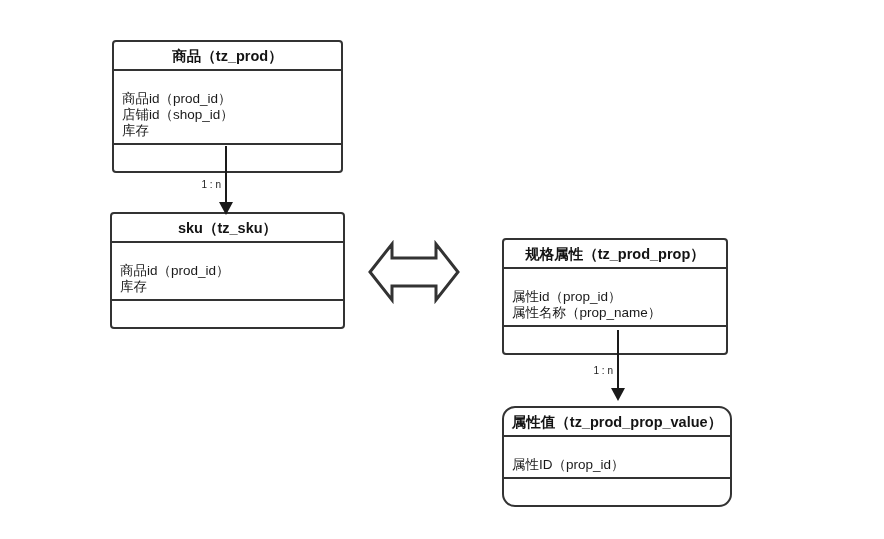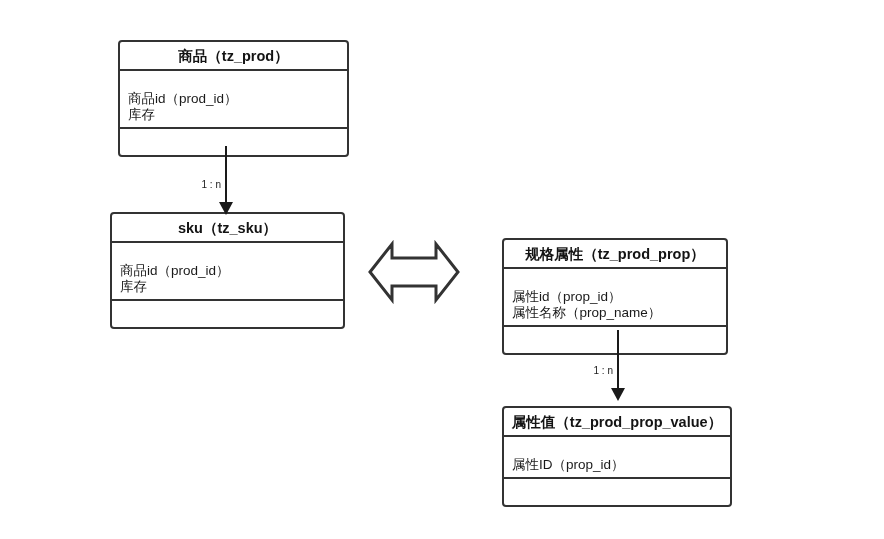--- a/index.html
+++ b/index.html
@@ -51,24 +51,24 @@
     line-height: 16px;
     color: #1a1a1a;
     white-space: nowrap;
   }
   .entity-footer {
     height: 26px;
     box-sizing: border-box;
   }
 
   
-  #entity-prod       { left: 118px; top: 40px;  width: 231px; }
+  #entity-prod       { left: 112px; top: 40px;  width: 231px; }
   #entity-sku        { left: 110px; top: 212px; width: 235px; }
   #entity-prop       { left: 502px; top: 238px; width: 226px; }
-  #entity-prop-value { left: 502px; top: 406px; width: 230px; }
+  #entity-prop-value { left: 502px; top: 406px; width: 230px; border-radius: 13px; }
 
   
   .connector {
     position: absolute;
   }
   .conn-line {
     position: absolute;
     width: 2px;
     background: #1a1a1a;
   }
@@ -115,20 +115,21 @@
 </style>
 </head>
 <body>
 
 <div id="canvas">
 
   <div class="entity" id="entity-prod">
     <div class="entity-title">商品（tz_prod）</div>
     <div class="entity-attrs">
       <div class="attr-row">商品id（prod_id）</div>
+      <div class="attr-row">店铺id（shop_id）</div>
       <div class="attr-row">库存</div>
     </div>
     <div class="entity-footer"></div>
   </div>
 
   <div class="entity" id="entity-sku">
     <div class="entity-title">sku（tz_sku）</div>
     <div class="entity-attrs">
       <div class="attr-row">商品id（prod_id）</div>
       <div class="attr-row">库存</div>

